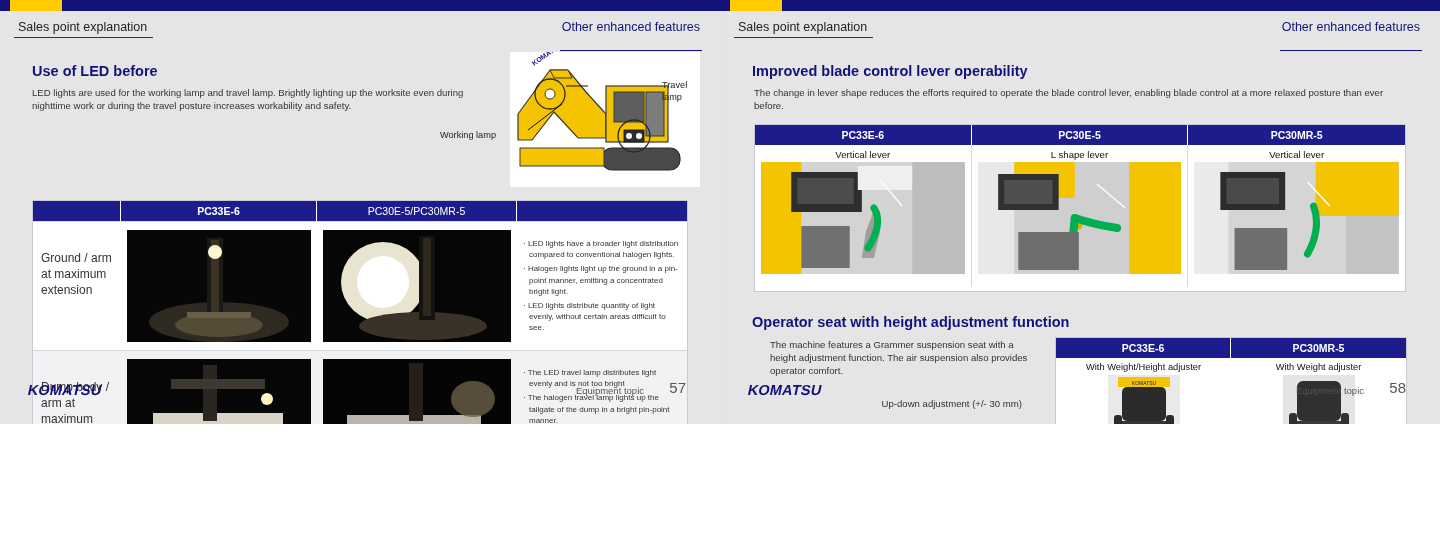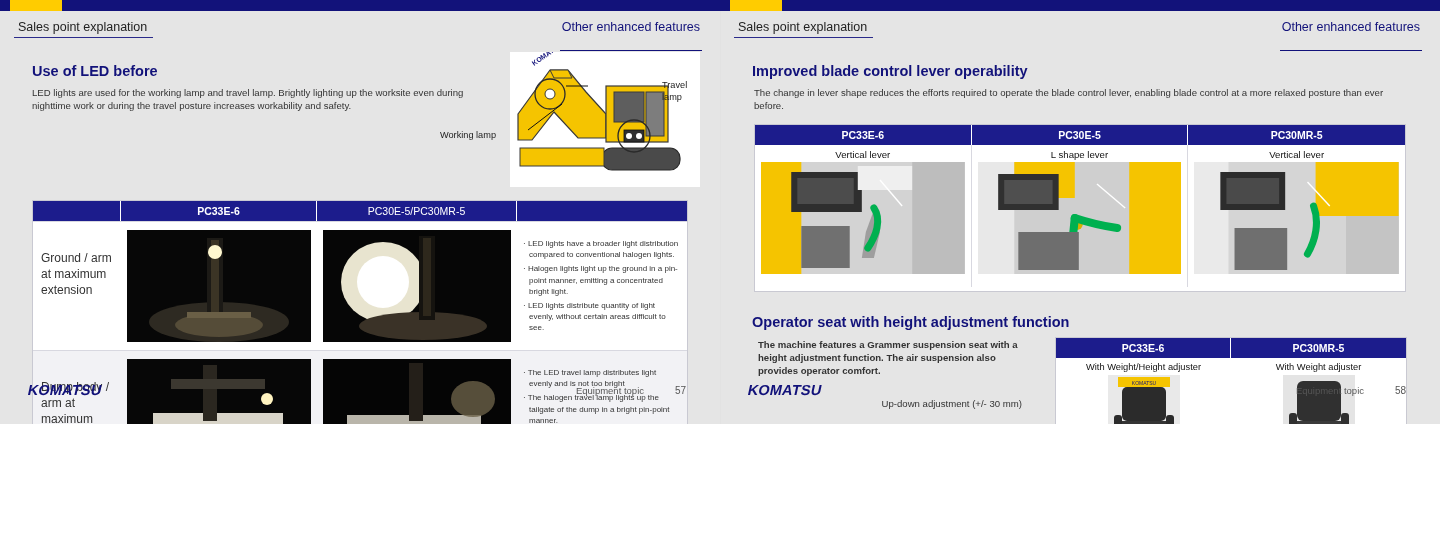--- a/index.html
+++ b/index.html
@@ -43,21 +43,21 @@
   }
 
   
   .logo {
     position: absolute; bottom: 26px; left: 28px;
     font-size: 14.5px; font-weight: bold; color: #12127a;
     letter-spacing: .2px;
   }
   .logo .tilt { display: inline-block; transform: skewX(-12deg); }
   .foot-txt { position: absolute; bottom: 28px; right: 76px; font-size: 9.5px; color: #555; }
-  .foot-num { position: absolute; bottom: 28px; right: 34px; font-size: 10px; color: #555; }
+  .foot-num { position: absolute; bottom: 28px; right: 34px; font-size: 15px; color: #555; }
 
   
   .tbl { position: absolute; border: 1px solid #c9c9d2; background: #fff; }
   .tbl .hrow { display: flex; background: #1c1c8c; }
   .tbl .hcell {
     color: #fff; font-size: 10.5px; font-weight: bold;
     text-align: center; padding: 4px 0; border-right: 1px solid #fff;
   }
   .tbl .hcell:last-child { border-right: none; }
 
@@ -306,21 +306,21 @@
               <path d="M118 44 C124 60 120 78 112 92" stroke="#00b050" stroke-width="7" fill="none" stroke-linecap="round"></path>
               <line x1="112" y1="20" x2="134" y2="44" stroke="#ffffff" stroke-width="1.4"></line>
               <rect x="40" y="66" width="52" height="42" fill="#6f6f6f"></rect>
             </svg>
           </div>
         </div>
       </div>
     </div>
 
     <h2 class="sec-title" style="top:314px;">Operator seat with height adjustment function</h2>
-    <p class="sec-body" style="left:38px; top:338px; width:268px;font-weight:bold;">The machine features a Grammer suspension seat with a height adjustment function. The air suspension also provides operator comfort.</p>
+    <p class="sec-body" style="left:50px; top:338px; width:268px;">The machine features a Grammer suspension seat with a height adjustment function. The air suspension also provides operator comfort.</p>
     <p class="sec-body" style="left:34px; top:397px; width:268px;text-align:right;">Up-down adjustment (+/- 30 mm)</p>
 
     <div class="tbl" id="seattable">
       <div class="hrow">
         <div class="hcell">PC33E-6</div>
         <div class="hcell">PC30MR-5</div>
       </div>
       <div class="seat-body">
         <div class="seat-cell">
           <span class="seat-cap">With Weight/Height adjuster</span>

